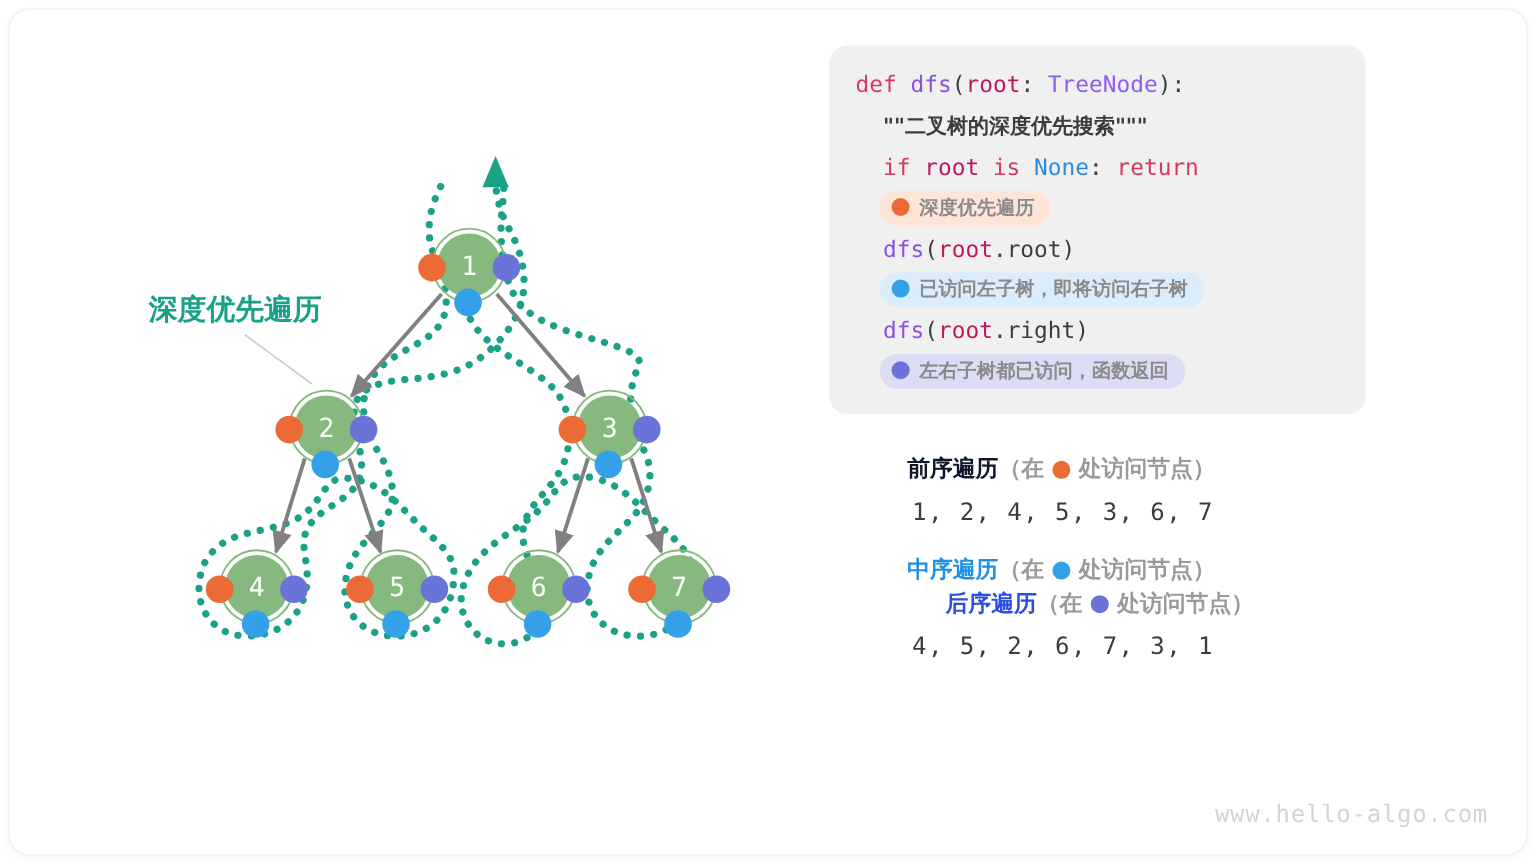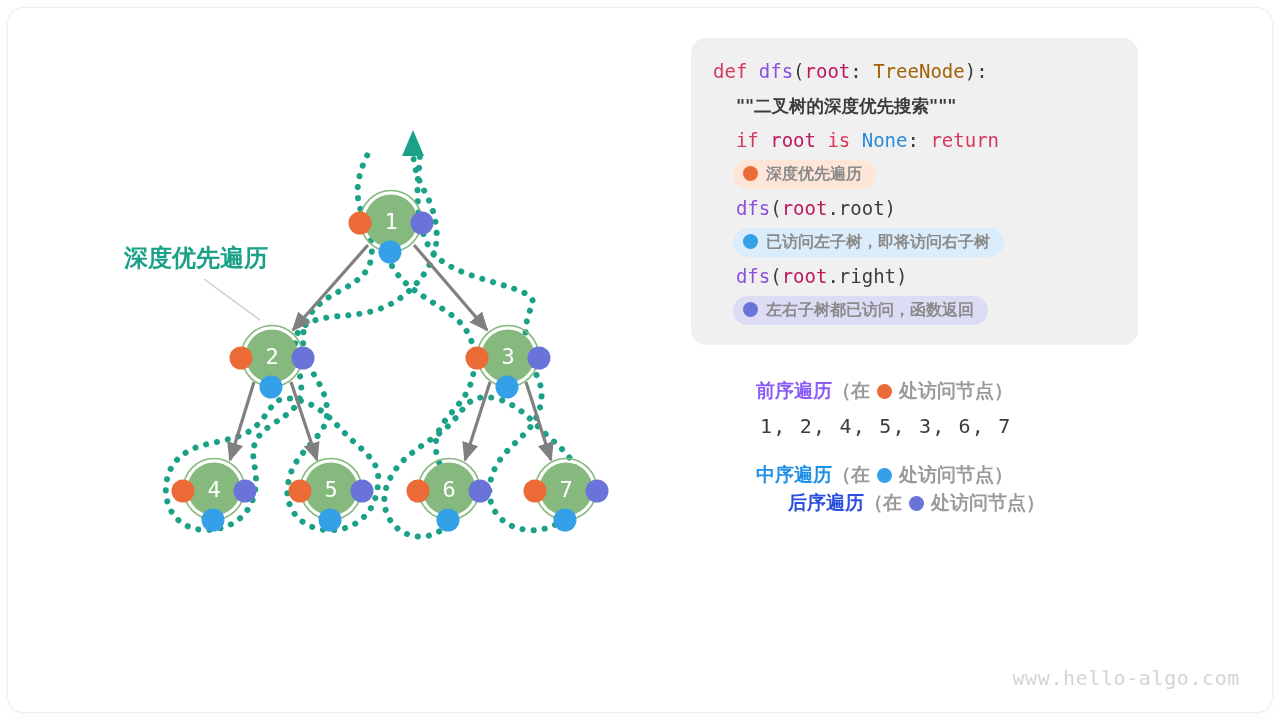--- a/index.html
+++ b/index.html
@@ -32,21 +32,21 @@
   .code-line {
     font-family: "DejaVu Sans Mono", "Liberation Mono", monospace;
     font-size: 19px;
     line-height: 34px;
     white-space: pre;
     color: #3c3c3c;
   }
   .kw   { color: #d7385e; }
   .fn   { color: #8d4fe0; }
   .var  { color: #be185d; }
-  .type { color: #a16207; }
+  .type { color: #8b5cf6; }
   .none { color: #2e8bdc; }
   .punc { color: #3c3c3c; }
   .indent { display: inline-block; width: 2ch; }
   .docstr { color: #3c3c3c; font-weight: bold; font-size: 17.5px;
             font-family: "DejaVu Sans", sans-serif; }
 
   .pill {
     display: inline-flex; align-items: center; gap: 8px;
     border-radius: 999px;
     padding: 3px 14px 4px 10px;
@@ -235,21 +235,21 @@
       <div class="code-line"><span class="indent"></span><span class="kw">if </span><span class="var">root </span><span class="kw">is </span><span class="none">None</span><span class="punc">: </span><span class="kw">return</span></div>
       <div class="code-line pill-row"><span class="pill orange"><span class="dot orange"></span><span>深度优先遍历</span></span></div>
       <div class="code-line"><span class="indent"></span><span class="fn">dfs</span><span class="punc">(</span><span class="var">root</span><span class="punc">.root)</span></div>
       <div class="code-line pill-row"><span class="pill blue"><span class="dot blue"></span><span>已访问左子树，即将访问右子树</span></span></div>
       <div class="code-line"><span class="indent"></span><span class="fn">dfs</span><span class="punc">(</span><span class="var">root</span><span class="punc">.right)</span></div>
       <div class="code-line pill-row"><span class="pill violet"><span class="dot violet"></span><span>左右子树都已访问，函数返回</span></span></div>
     </div>
 
   <div id="traversals">
       <div class="trav-head">
-        <span style="color: #8b5cf6;">前序遍历</span>
+        <span style="color: #0f172a;">前序遍历</span>
         <span class="trav-note">
           <span> （在</span>
           <span class="dot orange"></span>
           <span>处访问节点）</span>
         </span>
       </div>
       <div class="trav-seq">1, 2, 4, 5, 3, 6, 7</div>
       <div class="trav-head">
         <span style="color: rgb(30, 144, 230);">中序遍历</span>
         <span class="trav-note">
@@ -259,16 +259,17 @@
         </span>
       </div>
       <div class="trav-head">
         <span style="color: rgb(43, 78, 224); margin-left: 32px;">后序遍历</span>
         <span class="trav-note">
           <span> （在</span>
           <span class="dot violet"></span>
           <span>处访问节点）</span>
         </span>
       </div>
+      <div class="trav-seq">4, 5, 2, 6, 7, 3, 1</div>
     </div>
 
   <div id="watermark">www.hello-algo.com</div>
 </div>
 
 </body></html>

